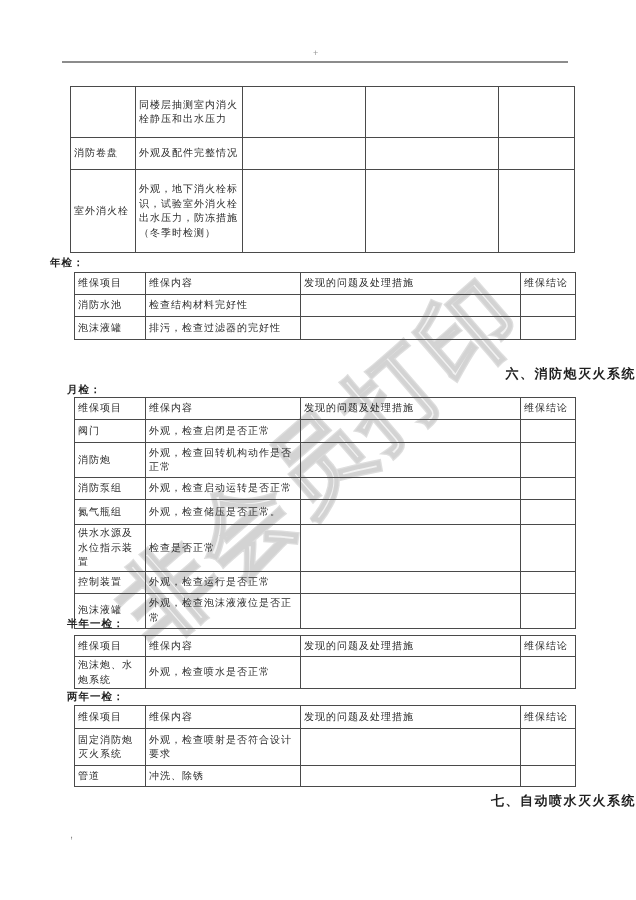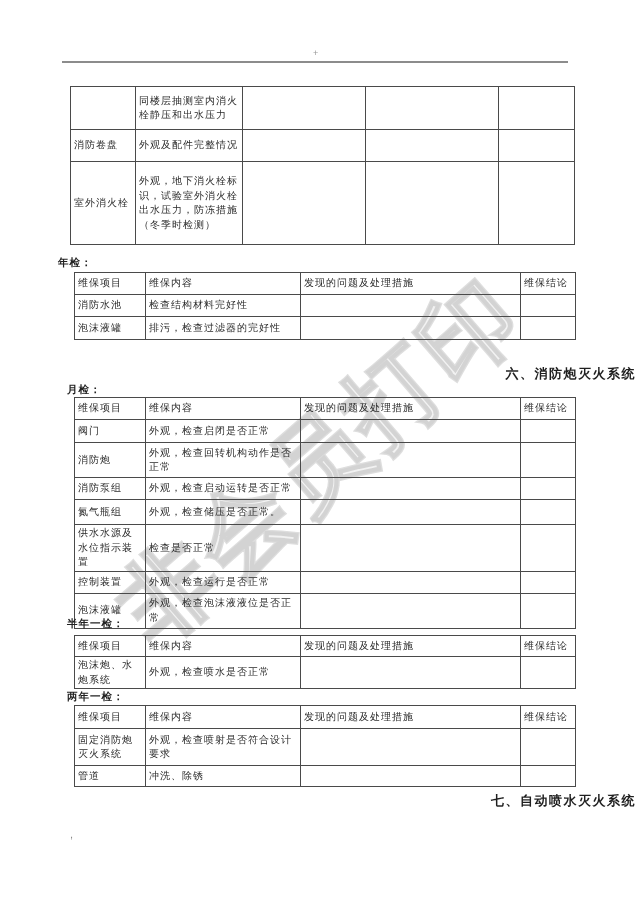--- a/index.html
+++ b/index.html
@@ -36,21 +36,21 @@
     overflow:hidden; vertical-align:middle; text-align:left; font-weight:normal;
     word-break:break-all;
   }
   table.t th { font-weight:normal; }
 
   .lbl { position:absolute; font-size:10.5px; font-weight:bold; color:#222; letter-spacing:1px; z-index:1; }
   .sec { position:absolute; left:0; width:636px; text-align:right; font-size:13px; font-weight:bold; color:#1f1f1f; letter-spacing:1.5px; z-index:1; }
 
   
   #table-continuation { left:70px; top:86px;  width:504px; }
-  #label-annual       { left:58px; top:256px; }
+  #label-annual       { left:50px; top:256px; }
   #table-annual       { left:74px; top:272px; width:501px; }
   #section6-title     { top:365px; }
   #label-monthly      { left:67px; top:383px;text-align:center; }
   #table-monthly      { left:74px; top:397px; width:501px; }
   #label-semiannual   { left:67px; top:617px; }
   #table-semiannual   { left:74px; top:635px; width:501px; }
   #label-biennial     { left:67px; top:690px; }
   #table-biennial     { left:74px; top:705px; width:501px; }
   #section7-title     { top:792px; }
 </style>
@@ -66,21 +66,21 @@
 
   <table class="t" id="table-continuation">
     <colgroup>
         <col style="width:65px">
         <col style="width:107px">
         <col style="width:123px">
         <col style="width:133px">
         <col style="width:76px">
       </colgroup>
     <tbody>
-      <tr style="height:43px">
+      <tr style="height:51px">
         <td></td>
         <td>同楼层抽测室内消火栓静压和出水压力</td>
         <td></td>
         <td></td>
         <td></td>
       </tr>
       <tr style="height:32px">
         <td>消防卷盘</td>
         <td>外观及配件完整情况</td>
         <td></td>

